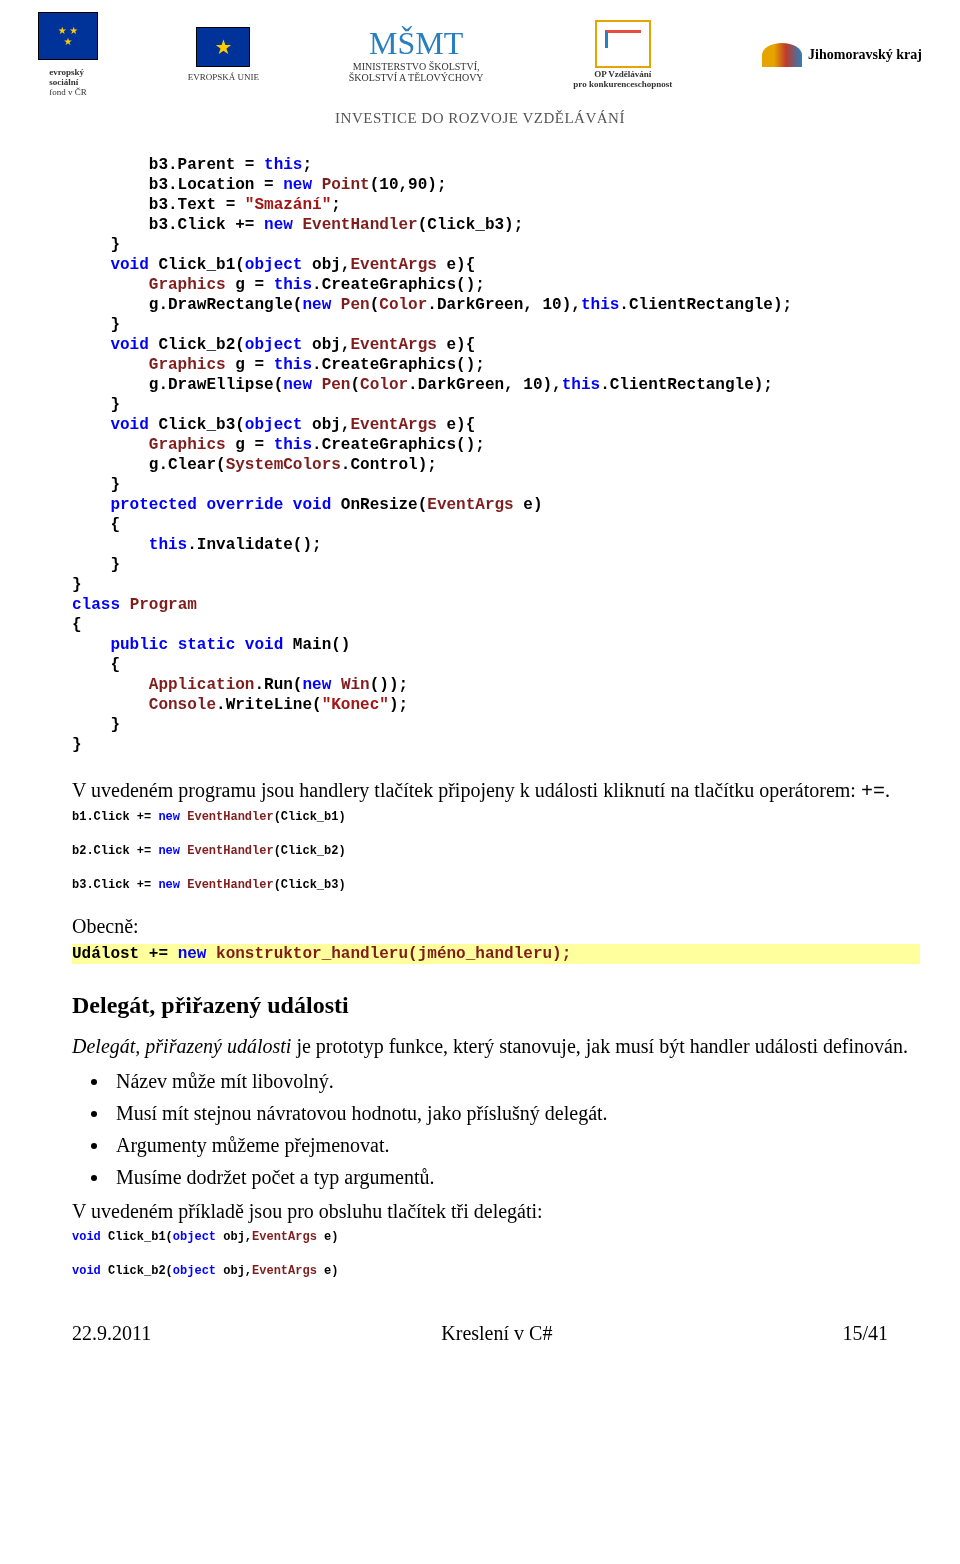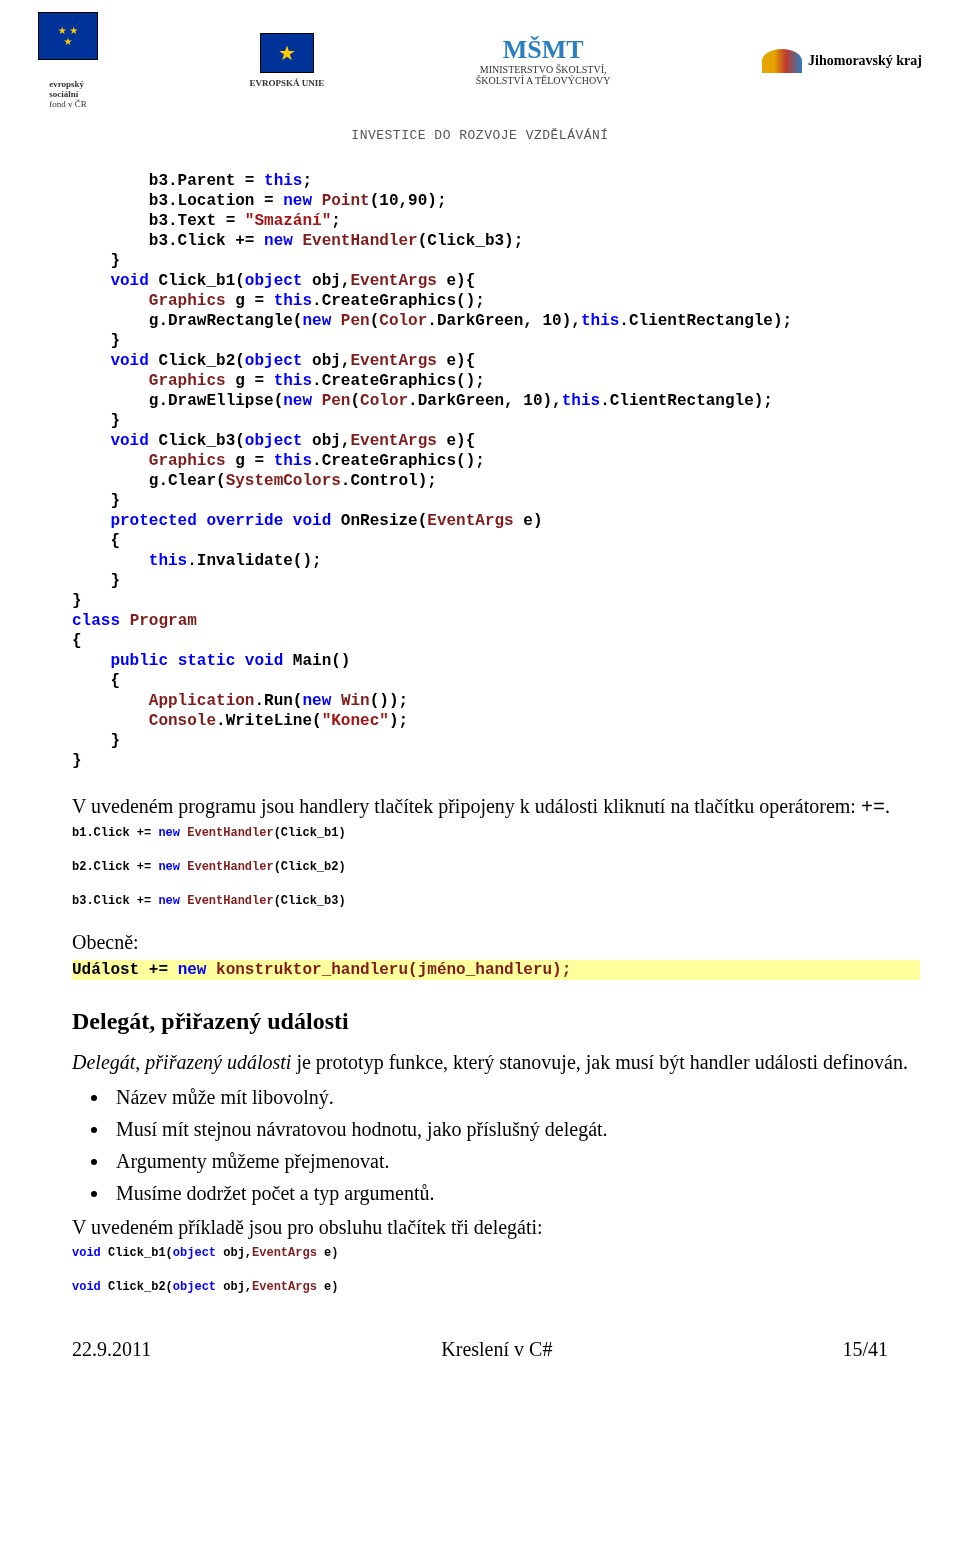--- a/index.html
+++ b/index.html
@@ -29,48 +29,48 @@
   }
   .logo-box {
     display: flex;
     flex-direction: column;
     align-items: center;
     font-size: 9px;
     color: #333;
     line-height: 1.1;
   }
   .logo-esf {
-    display:flex;align-items:center;gap:20px;
+    display:flex;align-items:center;gap:8px;
   }
   .esf-flag {
     width:60px;height:48px;background:#003399;border:1px solid #000;position:relative;
   }
   .esf-flag::after{
     content:"★ ★ ★";
     color:#ffcc00;font-size:10px;position:absolute;top:50%;left:50%;transform:translate(-50%,-50%);
   }
   .eu-flag{
     width:54px;height:40px;background:#003399;border:1px solid #000;position:relative;
   }
   .eu-flag::after{
     content:"★";color:#ffcc00;font-size:20px;position:absolute;top:50%;left:50%;transform:translate(-50%,-50%);
   }
   .msmt-logo { font-size:10px;text-align:center;line-height:1.1; }
-  .msmt-mark { font-size:26px;font-weight:bold;color:#2a7fbf; }
+  .msmt-mark { font-size:32px;font-weight:normal;color:#2a7fbf; }
   .op-logo { width:56px;height:48px;border:2px solid #e6a400;position:relative; }
   .op-logo::after{content:"";position:absolute;left:8px;top:8px;right:8px;bottom:18px;border-top:3px solid #e74c3c;border-left:3px solid #2a7fbf;}
   .jmk-logo { display:flex;align-items:center;gap:6px;font-weight:bold;font-size:14px; }
   .jmk-wave { width:40px;height:24px;background:linear-gradient(90deg,#e6a400 30%,#c0392b 60%,#2a7fbf 100%);border-radius:50% 50% 0 0; }
   .invest-line {
     text-align:center;
-    font-family: Liberation Mono, monospace;
-    font-size: 13px;
+    font-family: Liberation Serif, serif;
+    font-size: 15px;
     letter-spacing: 0.5px;
     color: #555;
-    margin-top: 18px;
+    margin-top: 12px;
     margin-bottom: 22px;
   }
   .content {
     padding: 0 40px 24px 72px;
   }
   .code {
     font-family: "Courier New", monospace;
     font-size: 16px;
     font-weight: bold;
     white-space: pre;
@@ -134,26 +134,31 @@
       <div class="logo-box logo-esf">
         <div class="esf-flag"></div>
         <div style="text-align:left">
           <div style="font-weight:bold">evropský</div>
           <div style="font-weight:bold">sociální</div>
           <div style="font-weight:normal">fond v ČR</div>
         </div>
       </div>
       <div class="logo-box">
         <div class="eu-flag"></div>
-        <div style="font-weight:bold;margin-top:6px">EVROPSKÁ UNIE</div>
+        <div style="font-weight:normal;margin-top:6px">EVROPSKÁ UNIE</div>
       </div>
       <div class="logo-box msmt-logo">
         <div class="msmt-mark">MŠMT</div>
         <div>MINISTERSTVO ŠKOLSTVÍ,</div>
         <div>ŠKOLSTVÍ A TĚLOVÝCHOVY</div>
+      </div>
+      <div class="logo-box">
+        <div class="op-logo"></div>
+        <div class="tiny-caption" style="font-weight:bold;margin-top:2px">OP Vzdělávání</div>
+        <div class="tiny-caption" style="font-weight:bold">pro konkurenceschopnost</div>
       </div>
       <div class="jmk-logo">
         <div class="jmk-wave"></div>
         <div>Jihomoravský kraj</div>
       </div>
     </div>
     <div class="invest-line">INVESTICE DO ROZVOJE VZDĚLÁVÁNÍ</div>
   </div>
 
   <div class="content">

